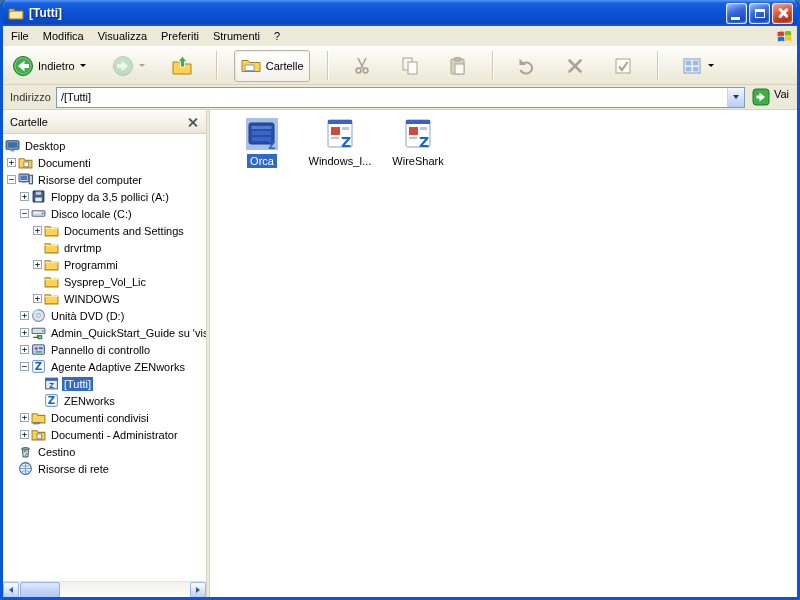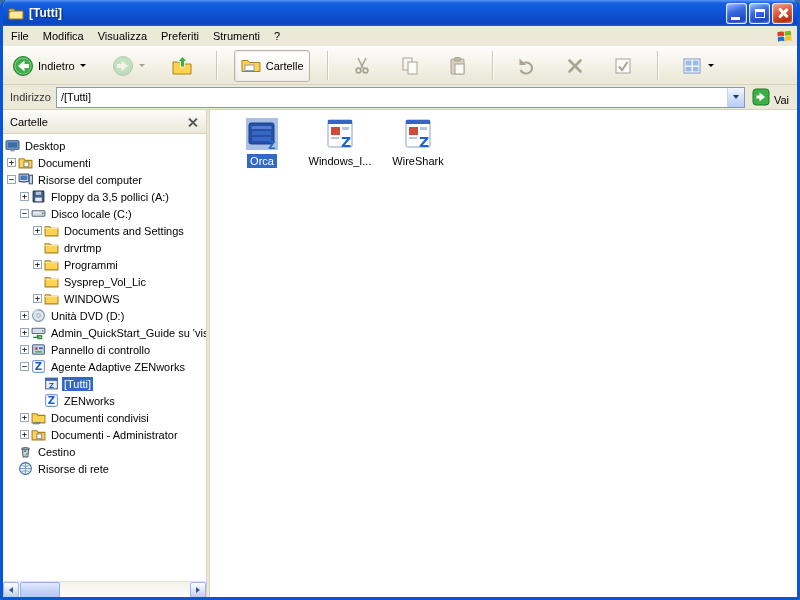--- a/index.html
+++ b/index.html
@@ -41,21 +41,21 @@
   .tsep{width:1px;height:29px;background:#cdc9b8;box-shadow:1px 0 0 #fff;margin:0 3px;flex:0 0 1px}
 
   
   .addressbar{height:25px;flex:0 0 25px;display:flex;align-items:center;gap:5px;background:#ece9d8;border-bottom:1px solid #d8d2bd;padding:0 3px}
   .addr-label{color:#333;padding-left:4px;white-space:nowrap}
   .addr-combo{flex:1;height:21px;background:#fff;border:1px solid #7f9db9;display:flex;align-items:center}
   .addr-text{flex:1;padding-left:4px;white-space:nowrap;overflow:hidden}
   .addr-drop{width:17px;height:19px;display:flex;align-items:center;justify-content:center;border-left:1px solid #c6d3ea;
     background:linear-gradient(180deg,#f2f6fe,#d2def8 55%,#b8ccf4)}
   .arr-down{width:0;height:0;border-left:3.5px solid transparent;border-right:3.5px solid transparent;border-top:4px solid #21366b}
-  .go-wrap{display:flex;align-items:flex-end;gap:4px;padding:0 5px 0 2px}
+  .go-wrap{display:flex;align-items:flex-start;gap:4px;padding:0 5px 0 2px}
   .go-icon{width:18px;height:18px}
 
   
   .main{flex:1;display:flex;min-height:0;background:#fff}
   .folders-pane{width:203px;flex:0 0 203px;background:#fff;display:flex;flex-direction:column;min-height:0}
   .pane-header{height:24px;flex:0 0 24px;display:flex;align-items:center;background:linear-gradient(180deg,#fdfcfa,#ebe8da);border-bottom:1px solid #d8d2bd;padding:0 5px 0 7px}
   .pane-title{flex:1}
   .pane-close{width:16px;height:16px;position:relative}
   .pane-close::before,.pane-close::after{content:"";position:absolute;left:7px;top:3px;width:2px;height:11px;background:#555}
   .pane-close::before{transform:rotate(45deg)}.pane-close::after{transform:rotate(-45deg)}

